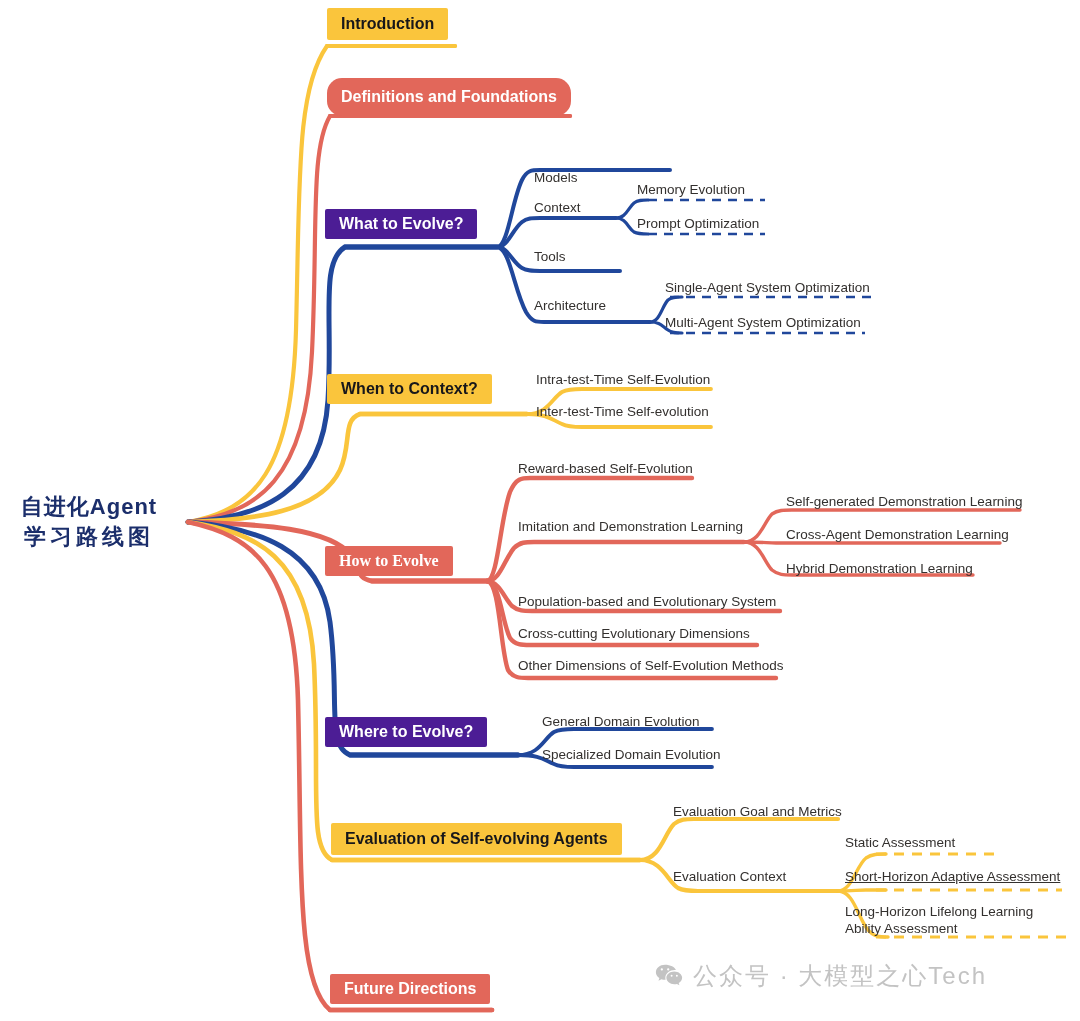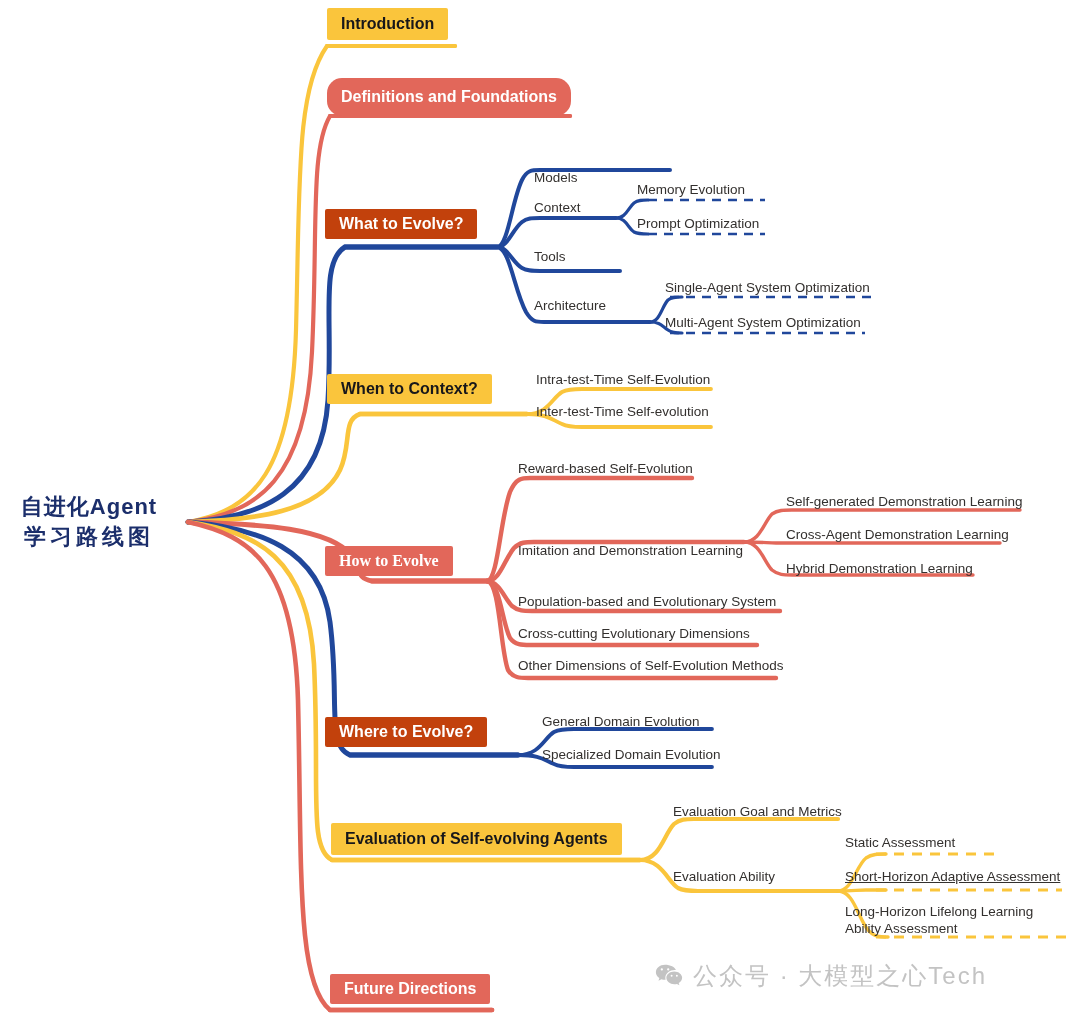--- a/index.html
+++ b/index.html
@@ -20,21 +20,21 @@
   .root-line2{letter-spacing:4px;}
 
   
   .l1{
     position:absolute;display:flex;align-items:center;
     font-weight:bold;font-size:16px;white-space:nowrap;
     padding:5px 14px 6px 14px;border-radius:2px;box-sizing:border-box;
   }
   .l1.yellow{background:#fac53c;color:#17171a;}
   .l1.red{background:#e2675a;color:#ffffff;}
-  .l1.blue{background:#c2410c;color:#ffffff;}
+  .l1.blue{background:#4c1d95;color:#ffffff;}
 
   
   .lx{
     position:absolute;white-space:nowrap;font-size:13.5px;line-height:17px;
     color:#33302e;
   }
   .lx.wrap{white-space:normal;}
 </style>
 </head>
 <body>
@@ -184,34 +184,34 @@
   <div class="lx" style="left:637px;top:181px;">Memory Evolution</div>
   <div class="lx" style="left:637px;top:215px;">Prompt Optimization</div>
 
   <div class="lx" style="left:665px;top:279px;">Single-Agent System Optimization</div>
   <div class="lx" style="left:665px;top:314px;">Multi-Agent System Optimization</div>
 
   <div class="lx" style="left:536px;top:371px;">Intra-test-Time Self-Evolution</div>
   <div class="lx" style="left:536px;top:403px;">Inter-test-Time Self-evolution</div>
 
   <div class="lx" style="left:518px;top:460px;">Reward-based Self-Evolution</div>
-  <div class="lx" style="left:518px;top:542px;">Imitation and Demonstration Learning</div>
+  <div class="lx" style="left:518px;top:518px;">Imitation and Demonstration Learning</div>
   <div class="lx" style="left:518px;top:593px;">Population-based and Evolutionary System</div>
   <div class="lx" style="left:518px;top:625px;">Cross-cutting Evolutionary Dimensions</div>
   <div class="lx" style="left:518px;top:657px;">Other Dimensions of Self-Evolution Methods</div>
 
   <div class="lx" style="left:786px;top:493px;">Self-generated Demonstration Learning</div>
   <div class="lx" style="left:786px;top:526px;">Cross-Agent Demonstration Learning</div>
   <div class="lx" style="left:786px;top:560px;">Hybrid Demonstration Learning</div>
 
   <div class="lx" style="left:542px;top:713px;">General Domain Evolution</div>
   <div class="lx" style="left:542px;top:746px;text-align:center;">Specialized Domain Evolution</div>
 
   <div class="lx" style="left:673px;top:803px;">Evaluation Goal and Metrics</div>
-  <div class="lx" style="left:673px;top:868px;">Evaluation Ability</div>
+  <div class="lx" style="left:673px;top:868px;">Evaluation Context</div>
 
   <div class="lx" style="left:845px;top:834px;">Static Assessment</div>
   <div class="lx" style="left:845px;top:868px;text-decoration:underline;">Short-Horizon Adaptive Assessment</div>
   <div class="lx wrap" style="left:845px;top:903px;width:205px;">Long-Horizon Lifelong Learning Ability Assessment</div>
 
   <div style="position:absolute;left:655px;top:960px;display:flex;align-items:center;gap:10px;">
     <span style="display:inline-block;width:28px;height:26px;">
       <svg viewBox="0 0 32 28" width="28" height="26" xmlns="http://www.w3.org/2000/svg">
         <path d="M11.4 1.2C5.6 1.2 1 5 1 9.7c0 2.7 1.6 5.1 4 6.7l-1 3 3.4-1.8c1.3.4 2.6.6 4 .6h.7c-.2-.7-.3-1.4-.3-2.1 0-5 4.9-9 10.9-9 .4 0 .8 0 1.2.1C22.8 4 17.6 1.2 11.4 1.2zM7.8 7.8a1.3 1.3 0 1 1 0-2.6 1.3 1.3 0 0 1 0 2.6zm7.3 0a1.3 1.3 0 1 1 0-2.6 1.3 1.3 0 0 1 0 2.6z" fill="#c3c3c3"></path>
         <path d="M31 16.1c0-4-4-7.3-9-7.3s-9 3.3-9 7.3 4 7.3 9 7.3c1.1 0 2.1-.2 3.1-.4l2.8 1.5-.8-2.5c2.4-1.3 3.9-3.5 3.9-5.9zm-12-1.3a1.1 1.1 0 1 1 0-2.2 1.1 1.1 0 0 1 0 2.2zm6 0a1.1 1.1 0 1 1 0-2.2 1.1 1.1 0 0 1 0 2.2z" fill="#c3c3c3"></path>

